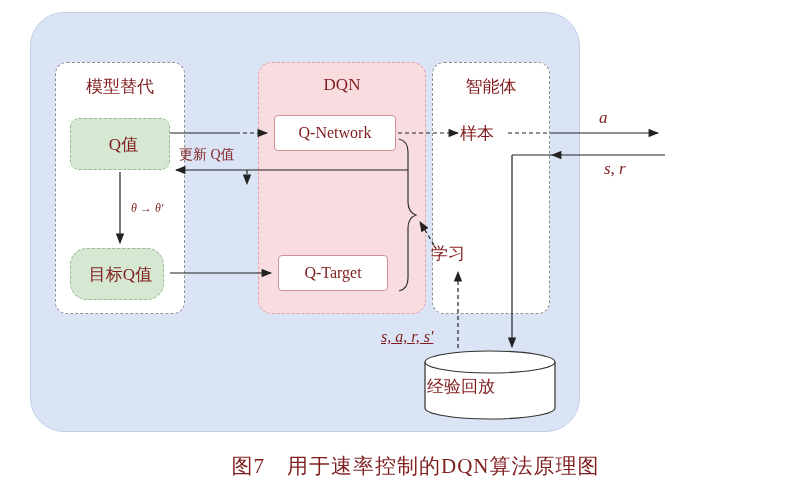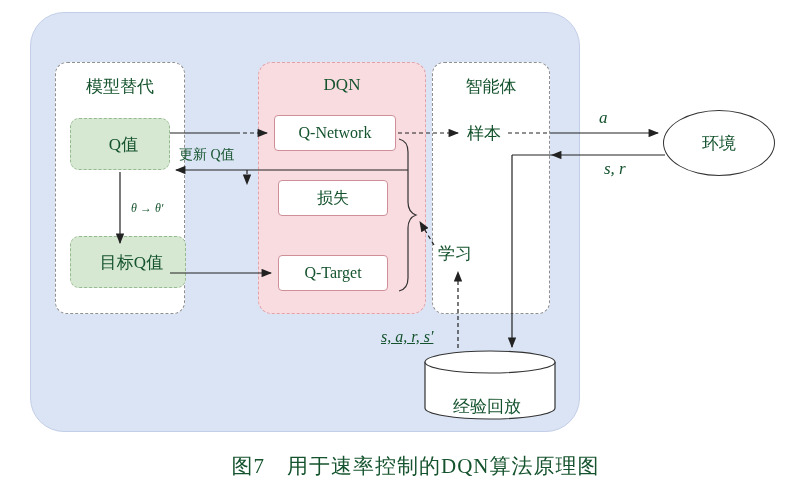--- a/index.html
+++ b/index.html
@@ -1,21 +1,21 @@
 <!DOCTYPE html>
 <html><head>
 <meta charset="utf-8">
 <style>
   html,body{margin:0;padding:0;background:#ffffff;}
   .canvas{
     position:relative;
     width:811px;height:500px;
     background:#ffffff;
     font-family:"Liberation Serif","DejaVu Serif",serif;
-    color:#14532d;
+    color:#7f1d1d;
     overflow:hidden;
   }
   .abs{position:absolute;}
   .outer-blue{
     left:30px;top:12px;width:548px;height:418px;
     background:#dbe4f4;border:1px solid #c3cfe8;border-radius:34px;
   }
   .group-box{
     border:1.4px dashed #8f8f8f;border-radius:12px;background:#ffffff;
     box-sizing:border-box;
@@ -29,38 +29,38 @@
   }
   .group-title{
     width:100%;text-align:center;padding-top:12px;font-size:17px;
   }
   .green-box{
     background:#d6e7d2;border:1.4px dashed #96ba90;border-radius:9px;
     display:flex;align-items:center;justify-content:center;
     font-size:17px;box-sizing:border-box;padding-left:7px;
   }
   .q-box{left:70px;top:118px;width:100px;height:52px;}
-  .tq-box{left:70px;top:236px;width:116px;height:52px;}
+  .tq-box{left:70px;top:248px;width:94px;height:52px;border-radius:17px;}
   .inner-box{
     background:#ffffff;border:1.2px solid #cf8f97;border-radius:4px;
     display:flex;align-items:center;justify-content:center;
     font-size:16px;box-sizing:border-box;
   }
   .qnet{left:274px;top:115px;width:122px;height:36px;}
   .loss{left:278px;top:180px;width:110px;height:36px;}
   .qtarget{left:278px;top:255px;width:110px;height:36px;}
   .env-ellipse{
     left:663px;top:110px;width:112px;height:66px;
     border:1.2px solid #333;border-radius:50%;background:#ffffff;
     display:flex;align-items:center;justify-content:center;
     font-size:17px;box-sizing:border-box;
   }
   .flabel{font-size:17px;white-space:nowrap;}
   .math{font-style:italic;font-size:17px;white-space:nowrap;}
-  .center{text-align:center;}
+  .center{text-align:left;}
   .caption{
     left:0;right:0;top:452px;text-align:center;
     font-size:21px;letter-spacing:1px;padding-left:20px;
   }
   svg.overlay{position:absolute;left:0;top:0;pointer-events:none;}
 </style>
 </head>
 <body>
 
 <div class="canvas">
@@ -76,34 +76,28 @@
   <div class="abs green-box tq-box">
     <span>目标Q值</span>
   </div>
 
   <div class="abs dqn-box">
     <div class="group-title">DQN</div>
   </div>
   <div class="abs inner-box qnet">
     <span>Q-Network</span>
   </div>
-  <div class="abs inner-box loss">
-    <span>损失</span>
-  </div>
   <div class="abs inner-box qtarget">
     <span>Q-Target</span>
   </div>
 
   <div class="abs group-box agent-box">
     <div class="group-title">智能体</div>
   </div>
 
-  <div class="abs env-ellipse">
-    <span>环境</span>
-  </div>
 
   <svg class="overlay" width="811" height="500" viewBox="0 0 811 500">
     <defs>
       <marker id="arrow" viewBox="0 0 10 8" refX="9" refY="4" markerWidth="9" markerHeight="7" orient="auto">
         <path d="M0,0 L10,4 L0,8 z" fill="#222"></path>
       </marker>
     </defs>
     <g stroke="#222" stroke-width="1.2" fill="none">
 
       <line x1="170" y1="133" x2="236" y2="133"></line>
@@ -143,17 +137,17 @@
   <div class="abs math" style="left:131px;top:201px;font-size:12px;">θ → θ′</div>
 
   <div class="abs flabel center" style="left:431px;top:242px;width:48px;">学习</div>
 
   <div class="abs math" style="left:599px;top:108px;">a</div>
 
   <div class="abs math" style="left:604px;top:159px;">s, r</div>
 
   <div class="abs math" style="left:381px;top:328px;font-size:16px;text-decoration:underline;">s, a, r, s′</div>
 
-  <div class="abs flabel center" style="left:427px;top:375px;width:120px;margin-top:20px;">经验回放</div>
+  <div class="abs flabel center" style="left:427px;top:375px;width:120px;">经验回放</div>
 
   <div class="abs caption">图7　用于速率控制的DQN算法原理图</div>
 
 </div>
 
 </body></html>

